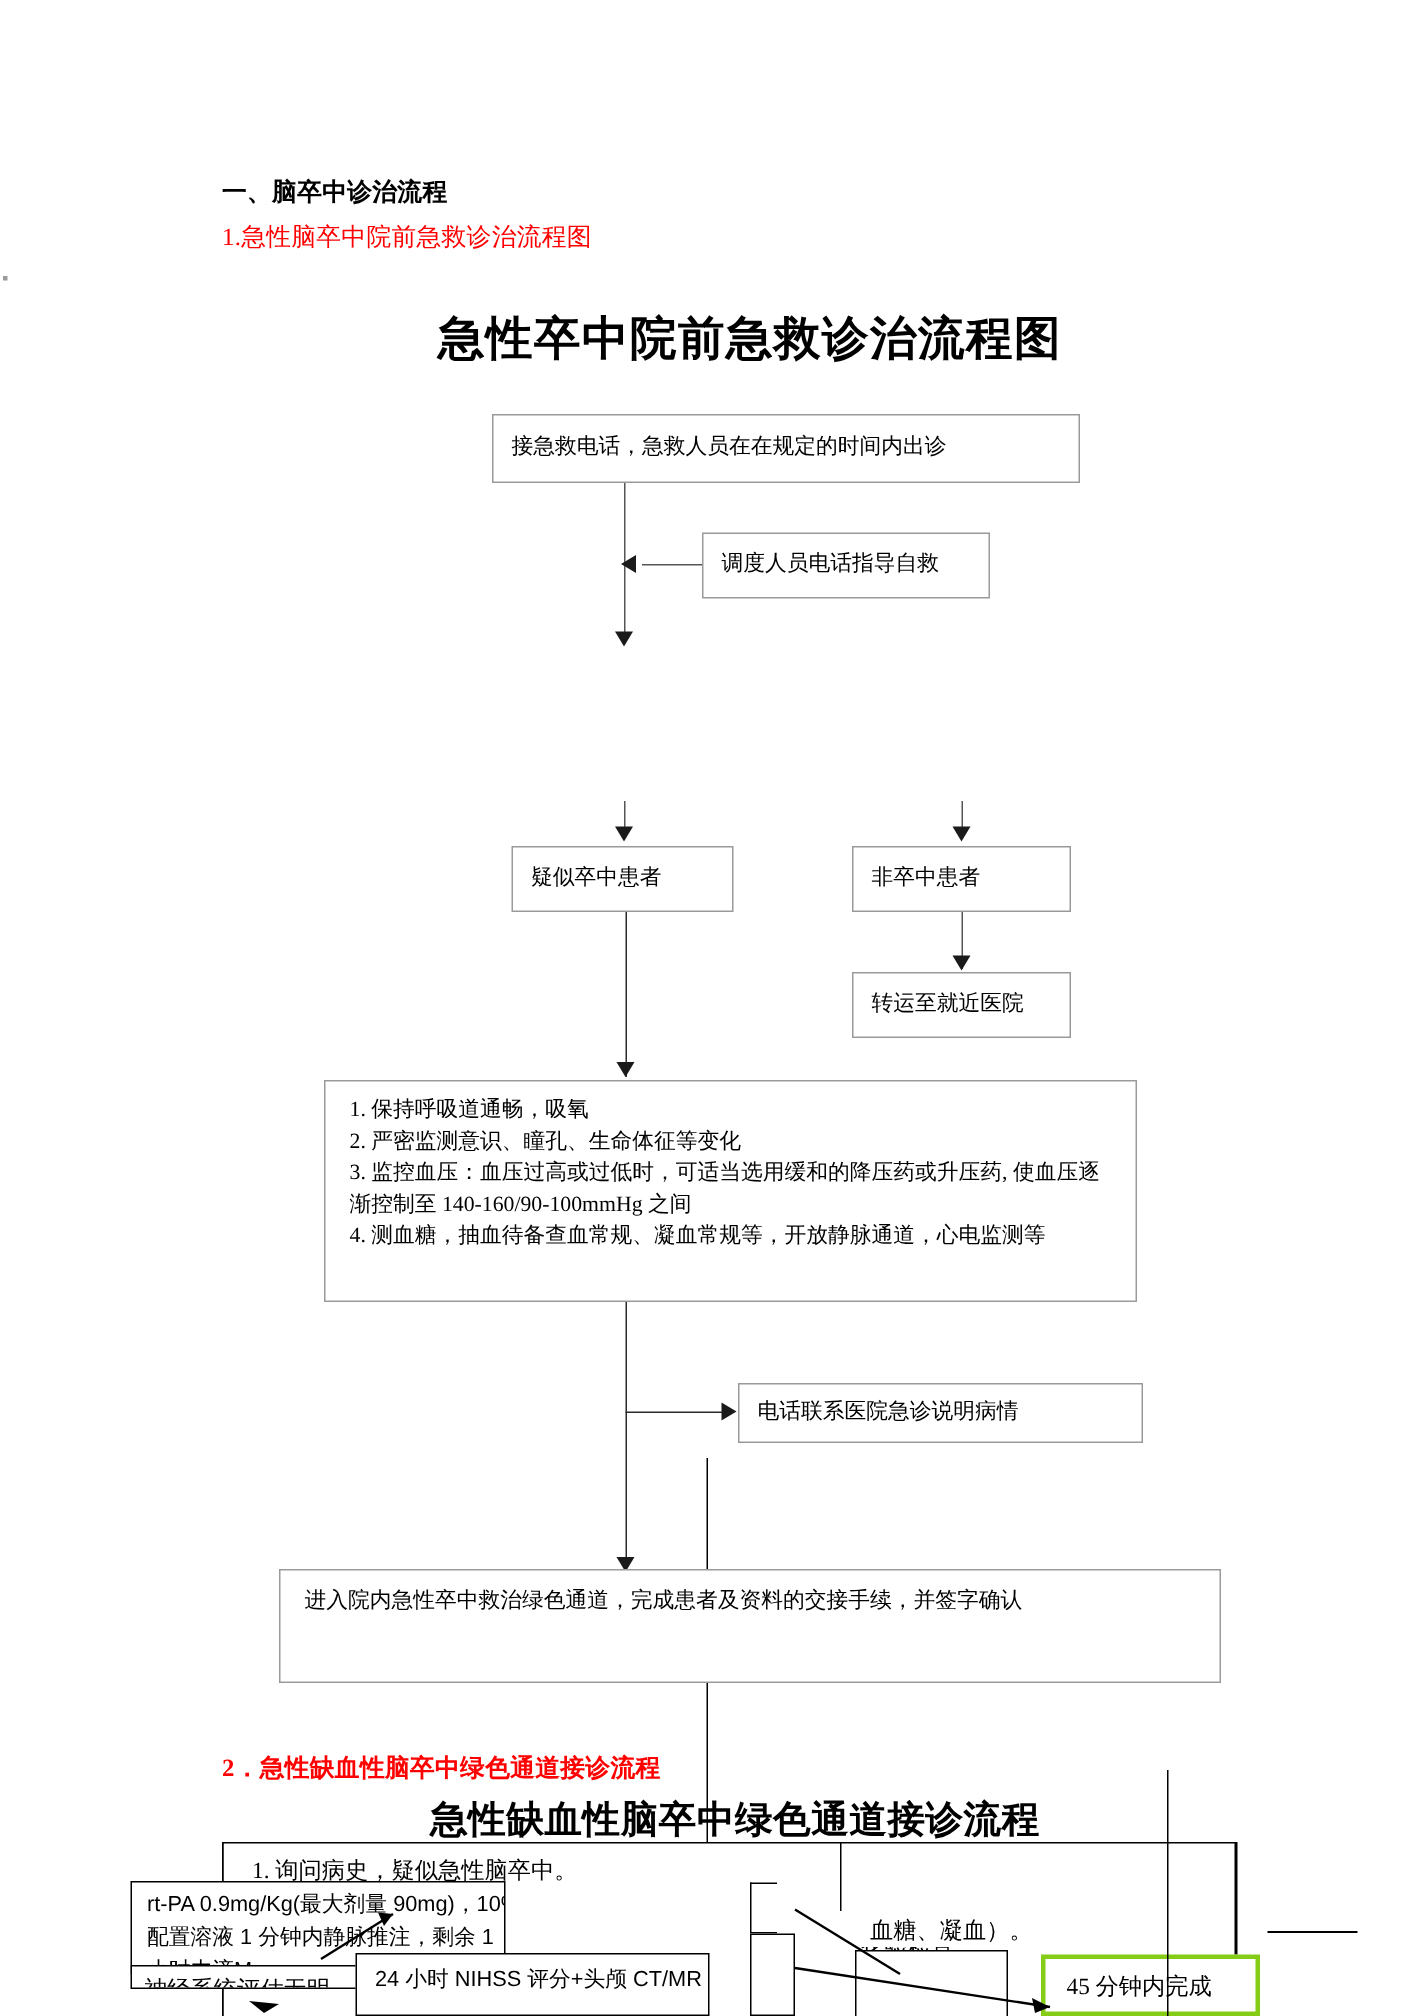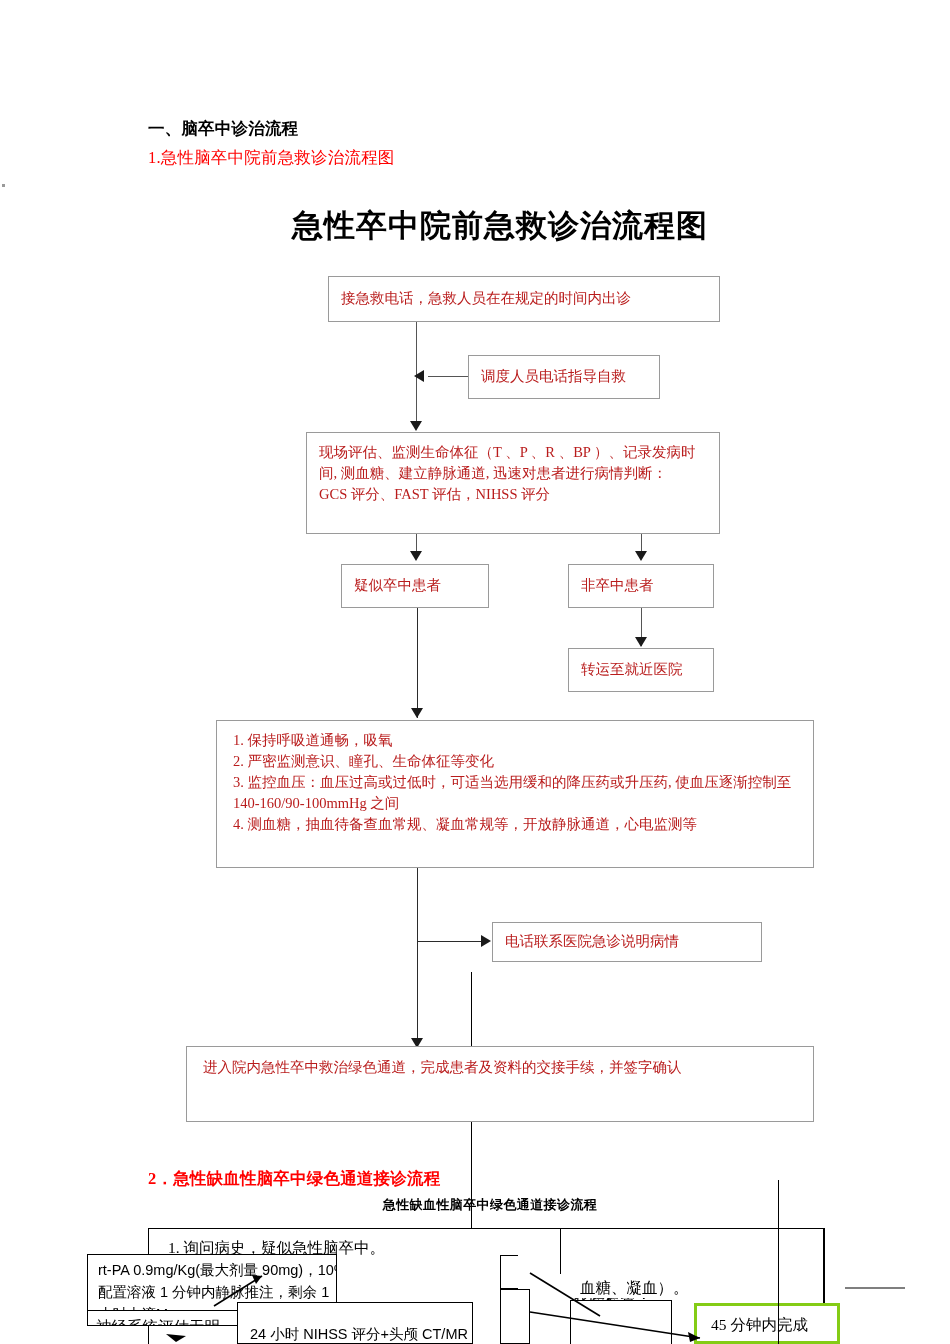--- a/index.html
+++ b/index.html
@@ -46,32 +46,32 @@
   .h-sub-red.bold { font-weight: bold; }
   .chart-title {
     position: absolute;
     font-family: "Liberation Sans", "DejaVu Sans", sans-serif;
     font-weight: bold;
     text-align: center;
     white-space: nowrap;
     color: #000000;
   }
   .chart-title.t1 { font-size: 31px; letter-spacing: 1px; }
-  .chart-title.t2 { font-size: 13px; letter-spacing: 0.4px; }
+  .chart-title.t2 { font-size: 25px; letter-spacing: 0.4px; }
 
   
   .fbox {
     position: absolute;
     box-sizing: border-box;
     border: 1px solid #9a9a9a;
     background: #ffffff;
     font-family: "Liberation Serif", "DejaVu Serif", serif;
     font-size: 14.5px;
     line-height: 1.45;
-    color: #b91c1c;
+    color: #000000;
     padding: 8px 10px 6px 12px;
   }
   .fbox.center-line {
     display: flex;
     align-items: center;
     padding-top: 0;
     padding-bottom: 0;
   }
   .fbox .nowrap { white-space: nowrap; }
   .fbox p { margin: 0; }
@@ -163,25 +163,20 @@
   <div class="vline thin" style="left:416px; top:322px; height:107px;"></div>
   <div class="arrow-down" style="left:410px; top:421px;"></div>
 
   <div class="fbox center-line" style="left:468px; top:355px; width:192px; height:44px;">
     <span class="nowrap">调度人员电话指导自救</span>
   </div>
 
   <div class="hline thin" style="left:428px; top:376px; width:40px;"></div>
   <div class="arrow-left" style="left:414px; top:370px;"></div>
 
-  <div class="fbox" style="left:306px; top:432px; width:414px; height:102px; padding-top:9px;">
-    <p class="list-line">现场评估、监测生命体征（T 、P 、R 、BP ）、记录发病时</p>
-    <p class="list-line">间, 测血糖、建立静脉通道, 迅速对患者进行病情判断：</p>
-    <p class="list-line">GCS 评分、FAST 评估，NIHSS 评分</p>
-  </div>
 
   <div class="vline thin" style="left:416px; top:534px; height:24px;"></div>
   <div class="arrow-down" style="left:410px; top:551px;"></div>
 
   <div class="vline thin" style="left:641px; top:534px; height:24px;"></div>
   <div class="arrow-down" style="left:635px; top:551px;"></div>
 
   <div class="fbox center-line" style="left:341px; top:564px; width:148px; height:44px;">
     <span class="nowrap">疑似卒中患者</span>
   </div>
@@ -193,21 +188,21 @@
   <div class="vline thin" style="left:641px; top:608px; height:38px;"></div>
   <div class="arrow-down" style="left:635px; top:637px;"></div>
 
   <div class="fbox center-line" style="left:568px; top:648px; width:146px; height:44px;">
     <span class="nowrap">转运至就近医院</span>
   </div>
 
   <div class="vline" style="left:417px; top:608px; height:110px;"></div>
   <div class="arrow-down" style="left:411px; top:708px;"></div>
 
-  <div class="fbox" style="left:216px; top:720px; width:598px; height:148px; padding-top:9px; padding-left:16px;">
+  <div class="fbox" style="left:216px; top:720px; width:542px; height:148px; padding-top:9px; padding-left:16px;">
     <p class="list-line">1. 保持呼吸道通畅，吸氧</p>
     <p class="list-line">2. 严密监测意识、瞳孔、生命体征等变化</p>
     <p class="list-line wrap" style="text-indent:0;">3. 监控血压：血压过高或过低时，可适当选用缓和的降压药或升压药, 使血压逐渐控制至 140-160/90-100mmHg 之间</p>
     <p class="list-line">4. 测血糖，抽血待备查血常规、凝血常规等，开放静脉通道，心电监测等</p>
   </div>
 
   <div class="vline" style="left:417px; top:868px; height:180px;"></div>
   <div class="arrow-down" style="left:411px; top:1038px;"></div>
 
   <div class="hline" style="left:417px; top:941px; width:72px;"></div>
@@ -254,21 +249,21 @@
   <div class="fbox2" style="left:87px; top:1254px; width:250px; height:62px; padding:5px 8px 0 10px; border:1px solid #000; background:#fff;">
     <div>rt-PA 0.9mg/Kg(最大剂量 90mg)，10%</div>
     <div>配置溶液 1 分钟内静脉推注，剩余 1</div>
     <div>小时内滴May</div>
   </div>
 
   <div class="fbox2 serif" style="left:87px; top:1310px; width:190px; height:16px; border:1px solid #000; padding-top:4px;">
     <span>神经系统评估无明</span>
   </div>
 
-  <div class="fbox2" style="left:237px; top:1302px; width:236px; height:42px; border:1px solid #000; background:#fff; padding-top:21px; padding-left:12px;">
+  <div class="fbox2" style="left:237px; top:1302px; width:236px; height:42px; border:1px solid #000; background:#fff; padding-top:7px; padding-left:12px;">
     <span>24 小时 NIHSS 评分+头颅 CT/MR</span>
   </div>
 
   <div class="fbox2 serif" style="left:694px; top:1303px; width:146px; height:41px; border:3px solid #84cc16; background:#fff; padding-top:7px; padding-left:14px;">
     <span>45 分钟内完成</span>
   </div>
 
   <svg class="diag" style="left:0; top:1228px; width:950px; height:116px;" viewBox="0 0 950 116">
     <line x1="530" y1="45" x2="600" y2="88" stroke="#000" stroke-width="1.6"></line>
     <line x1="214" y1="78" x2="262" y2="48" stroke="#000" stroke-width="1.6"></line>

